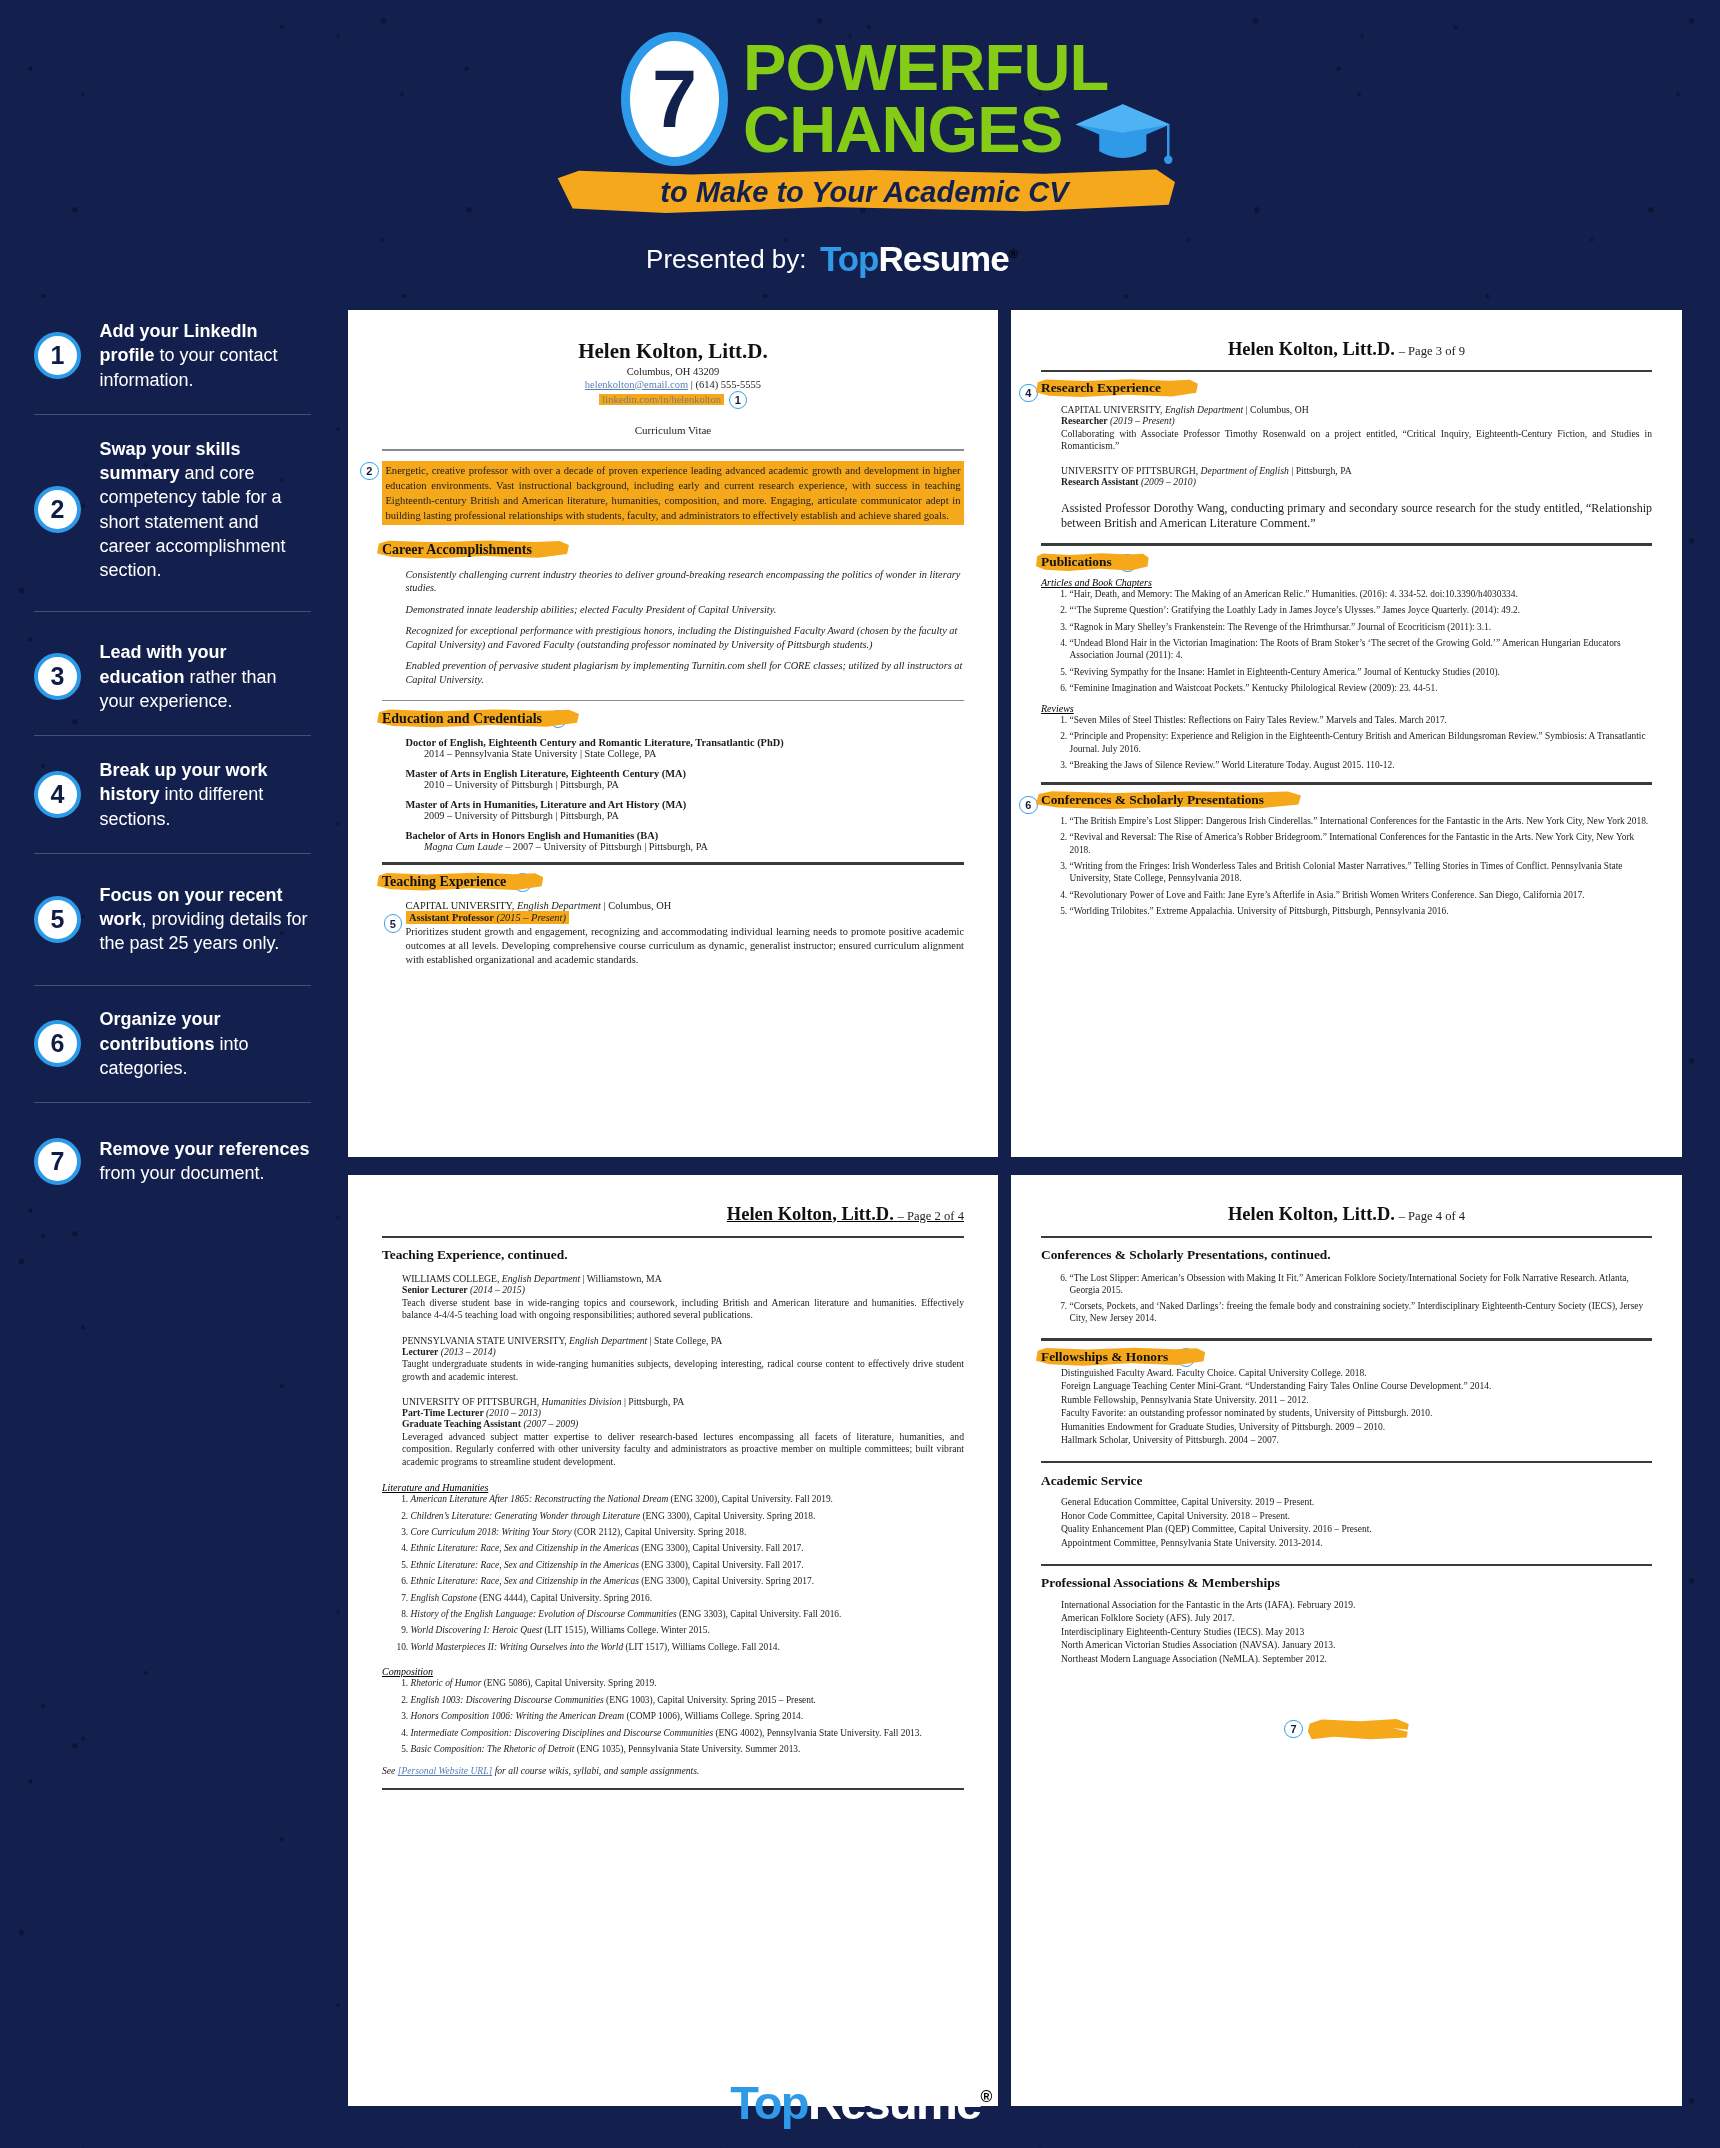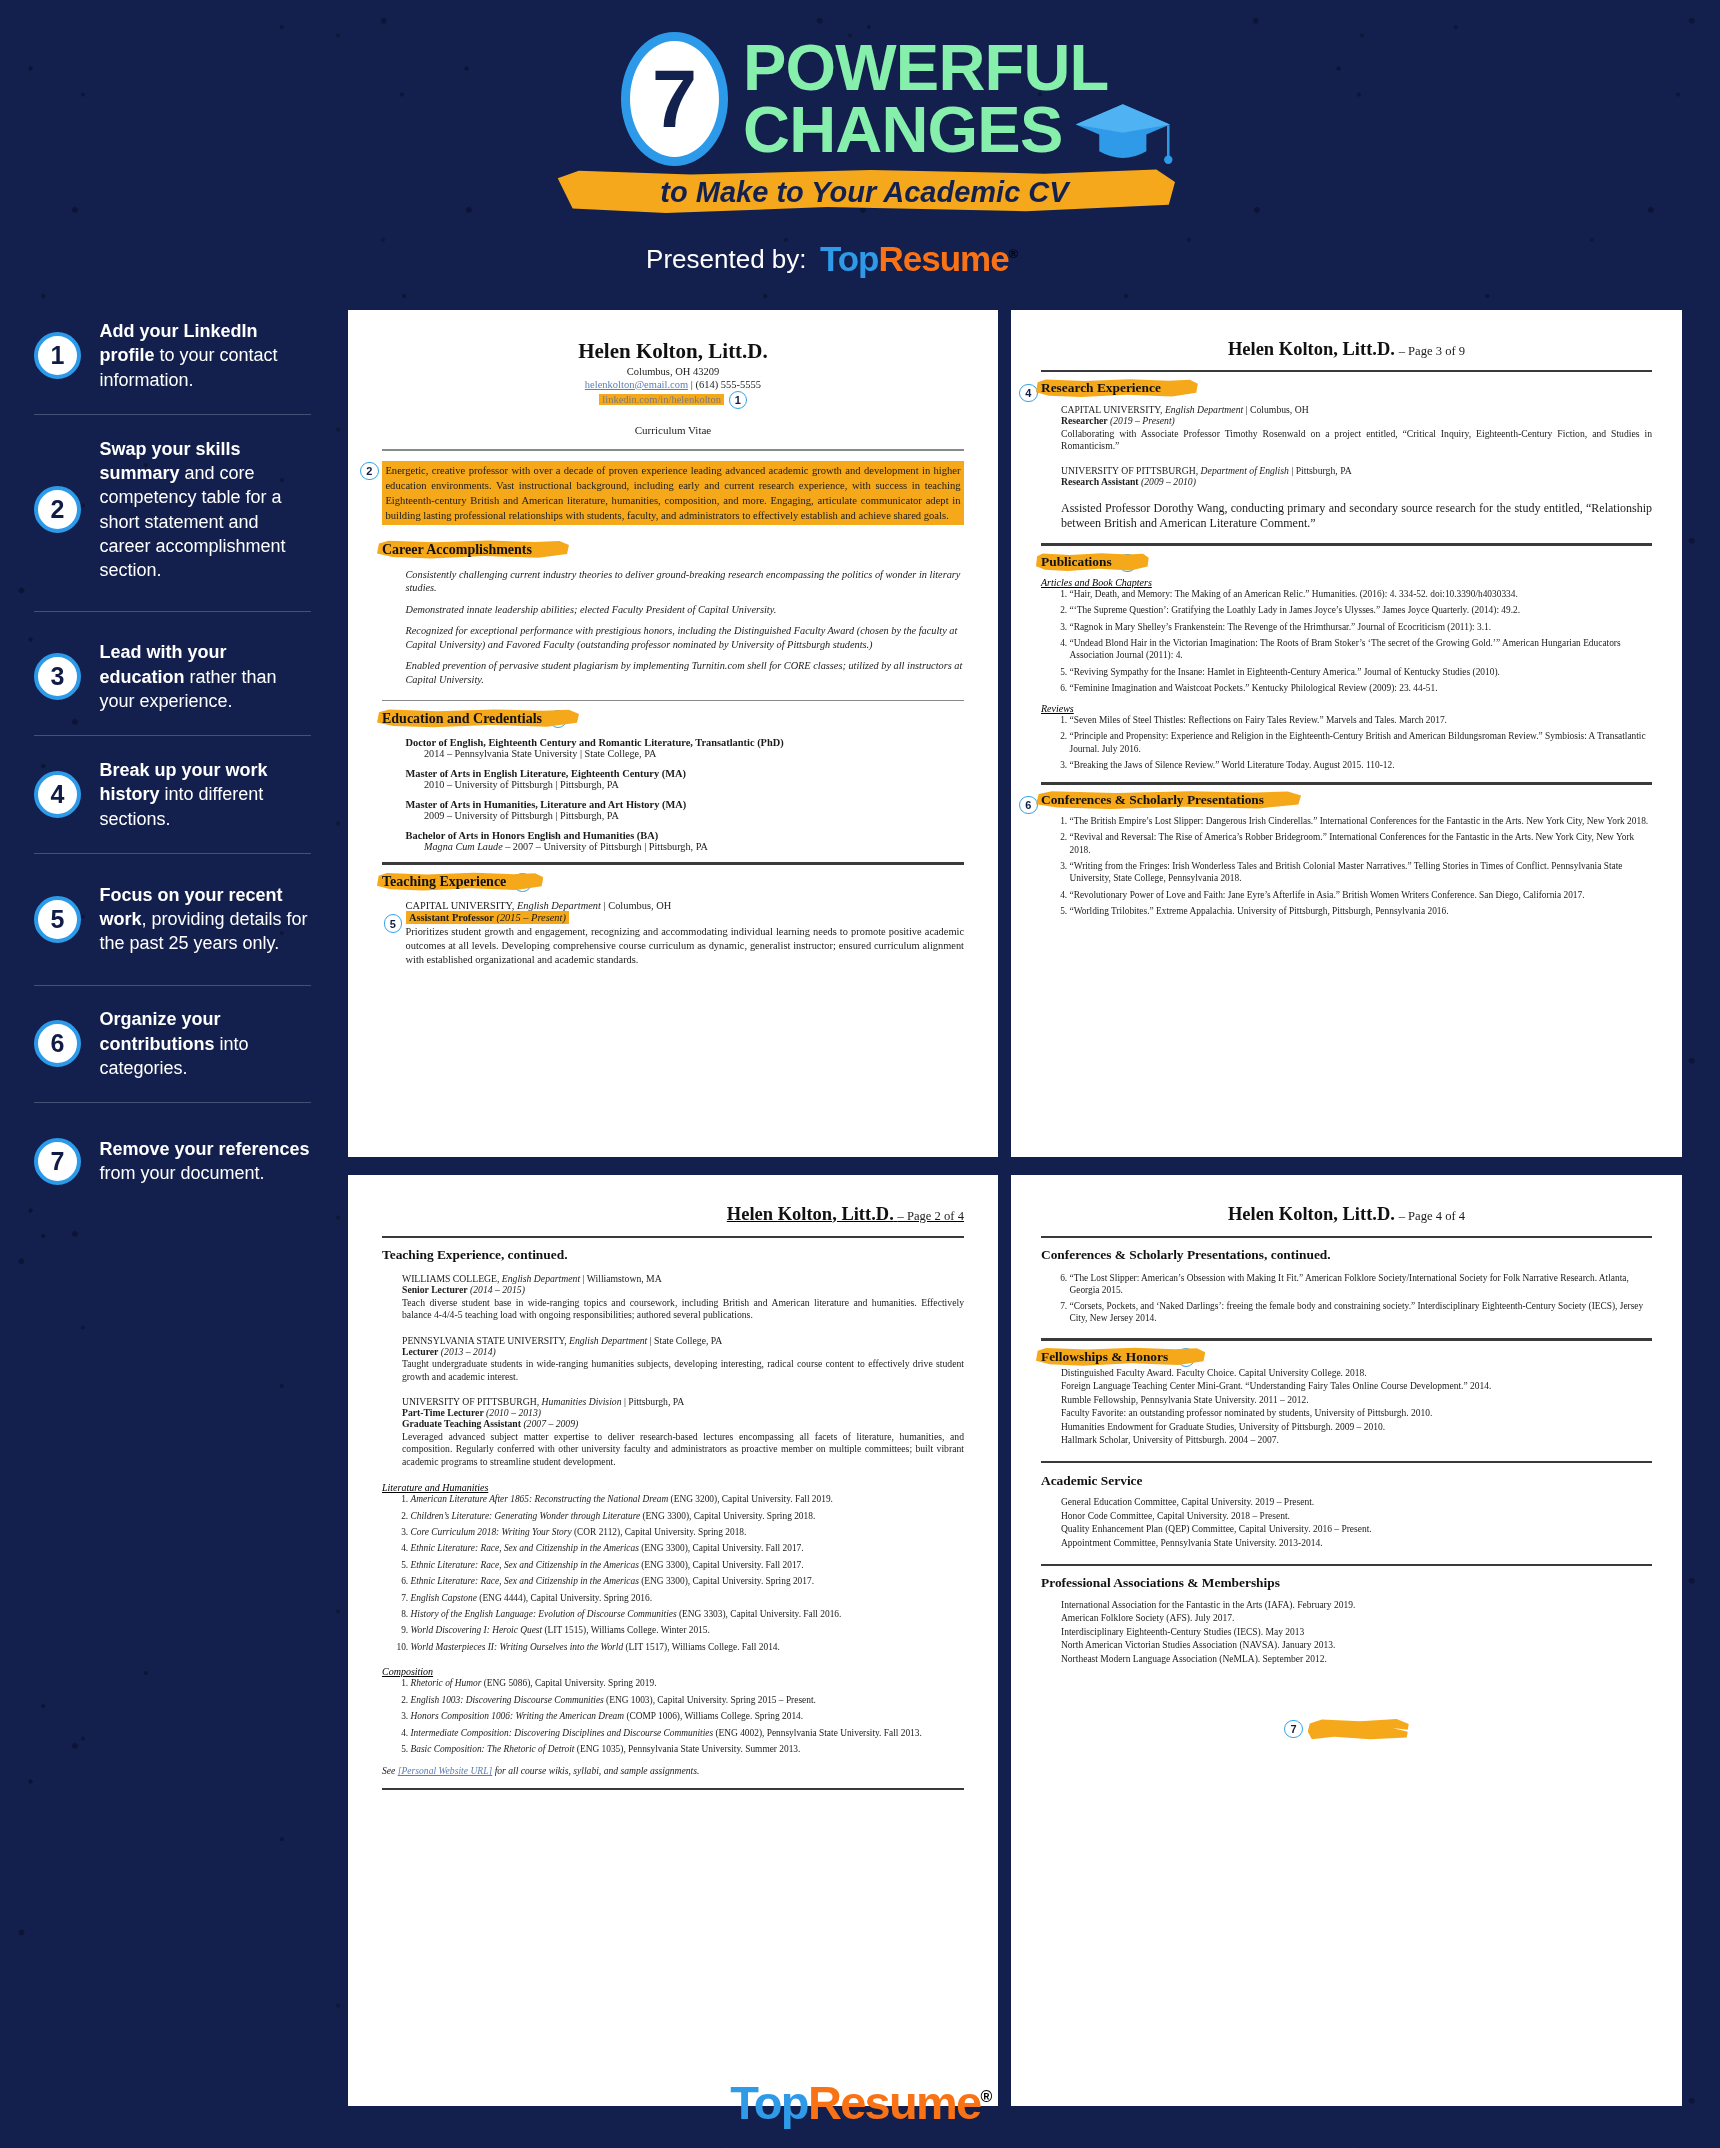--- a/index.html
+++ b/index.html
@@ -29,36 +29,36 @@
   
   .header{position:absolute;left:0;top:0;width:1721px;height:302px;}
   .hero{position:absolute;left:621px;top:32px;display:flex;align-items:center;gap:15px;}
   .badge7{
     width:107px;height:134px;border-radius:50%;
     background:#fff;border:9.2px solid #2c9ae8;
     display:flex;align-items:center;justify-content:center;
     font-size:81px;font-weight:bold;color:#13214e;line-height:1;
     box-sizing:border-box;
   }
-  .hero-words{color:#86efac;font-weight:bold;font-size:65px;line-height:.96;letter-spacing:-0.8px;}
+  .hero-words{color:#84cc16;font-weight:bold;font-size:65px;line-height:.96;letter-spacing:-0.8px;}
   .grad{position:absolute;left:1074px;top:99px;width:101px;height:76px;}
   .subbar{
     position:absolute;left:554px;top:168px;width:621px;height:47px;
     background:#f5a81c;
     clip-path:polygon(0.6% 22%,4% 6%,22% 14%,51% 4%,79% 12%,97% 3%,100% 30%,99% 78%,76% 92%,44% 83%,18% 96%,3% 86%);
   }
   .subbar-text{
     position:absolute;left:554px;top:170px;width:621px;height:44px;
     display:flex;align-items:center;justify-content:center;
     font-style:italic;font-weight:bold;font-size:29px;color:#14214f;
   }
   .presented{position:absolute;left:0;top:239px;width:1663px;display:flex;align-items:center;justify-content:center;gap:13.4px;}
   .presented .pl{color:#fff;font-size:26px;}
   .logo{font-weight:bold;font-size:35px;letter-spacing:-1px;}
-  .logo .top{color:#2f9ae8;} .logo .res{color:#f97316;text-align:right;}
+  .logo .top{color:#2f9ae8;} .logo .res{color:#ffffff;text-align:right;}
   .logo sup{font-size:12.6px;vertical-align:super;}
 
   
   .tips{position:absolute;left:34px;top:319px;width:277px;}
   .tip{display:flex;align-items:flex-start;position:relative;}
   .tip .num{
     flex:0 0 auto;width:47px;height:47px;border-radius:50%;
     background:#fff;border:4.2px solid #2c9ae8;box-sizing:border-box;
     display:flex;align-items:center;justify-content:center;
     font-size:25px;font-weight:bold;color:#101c45;

